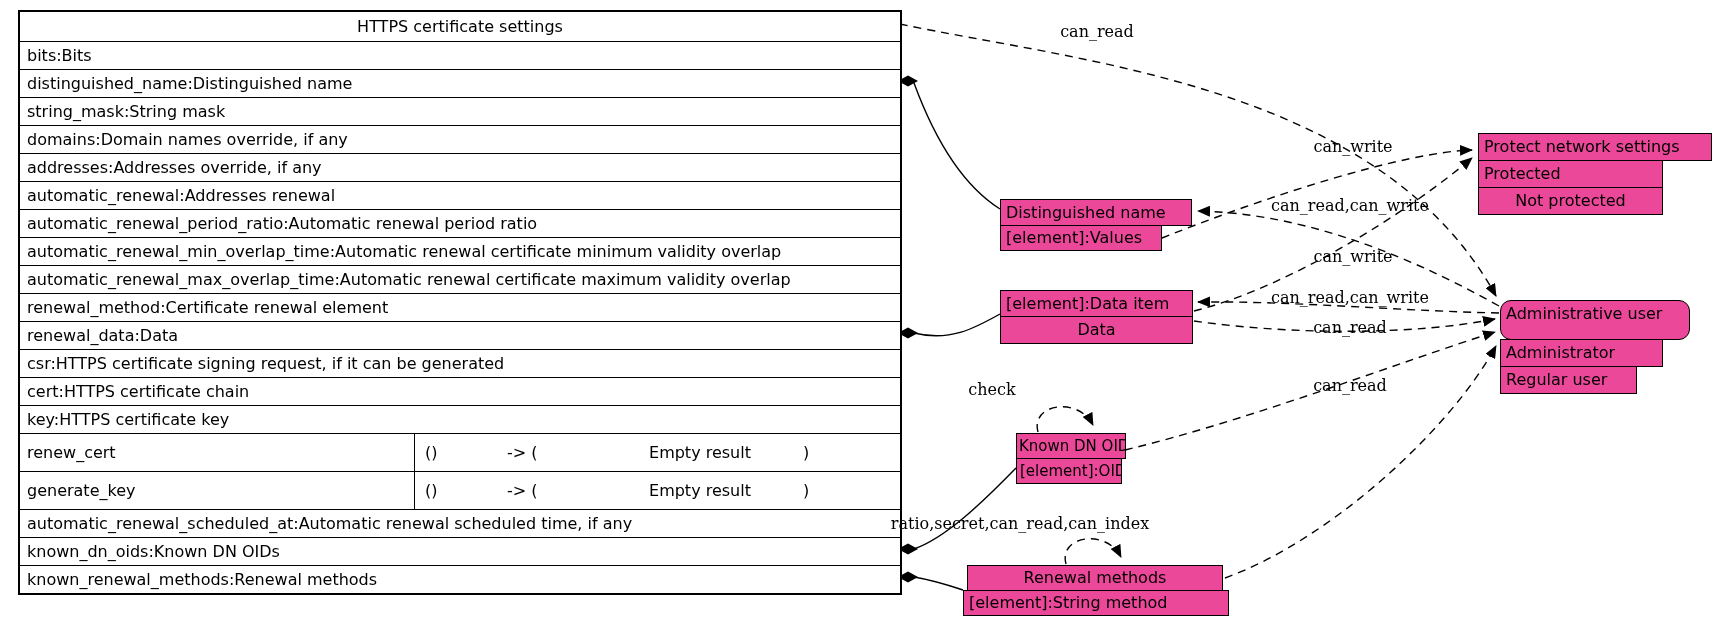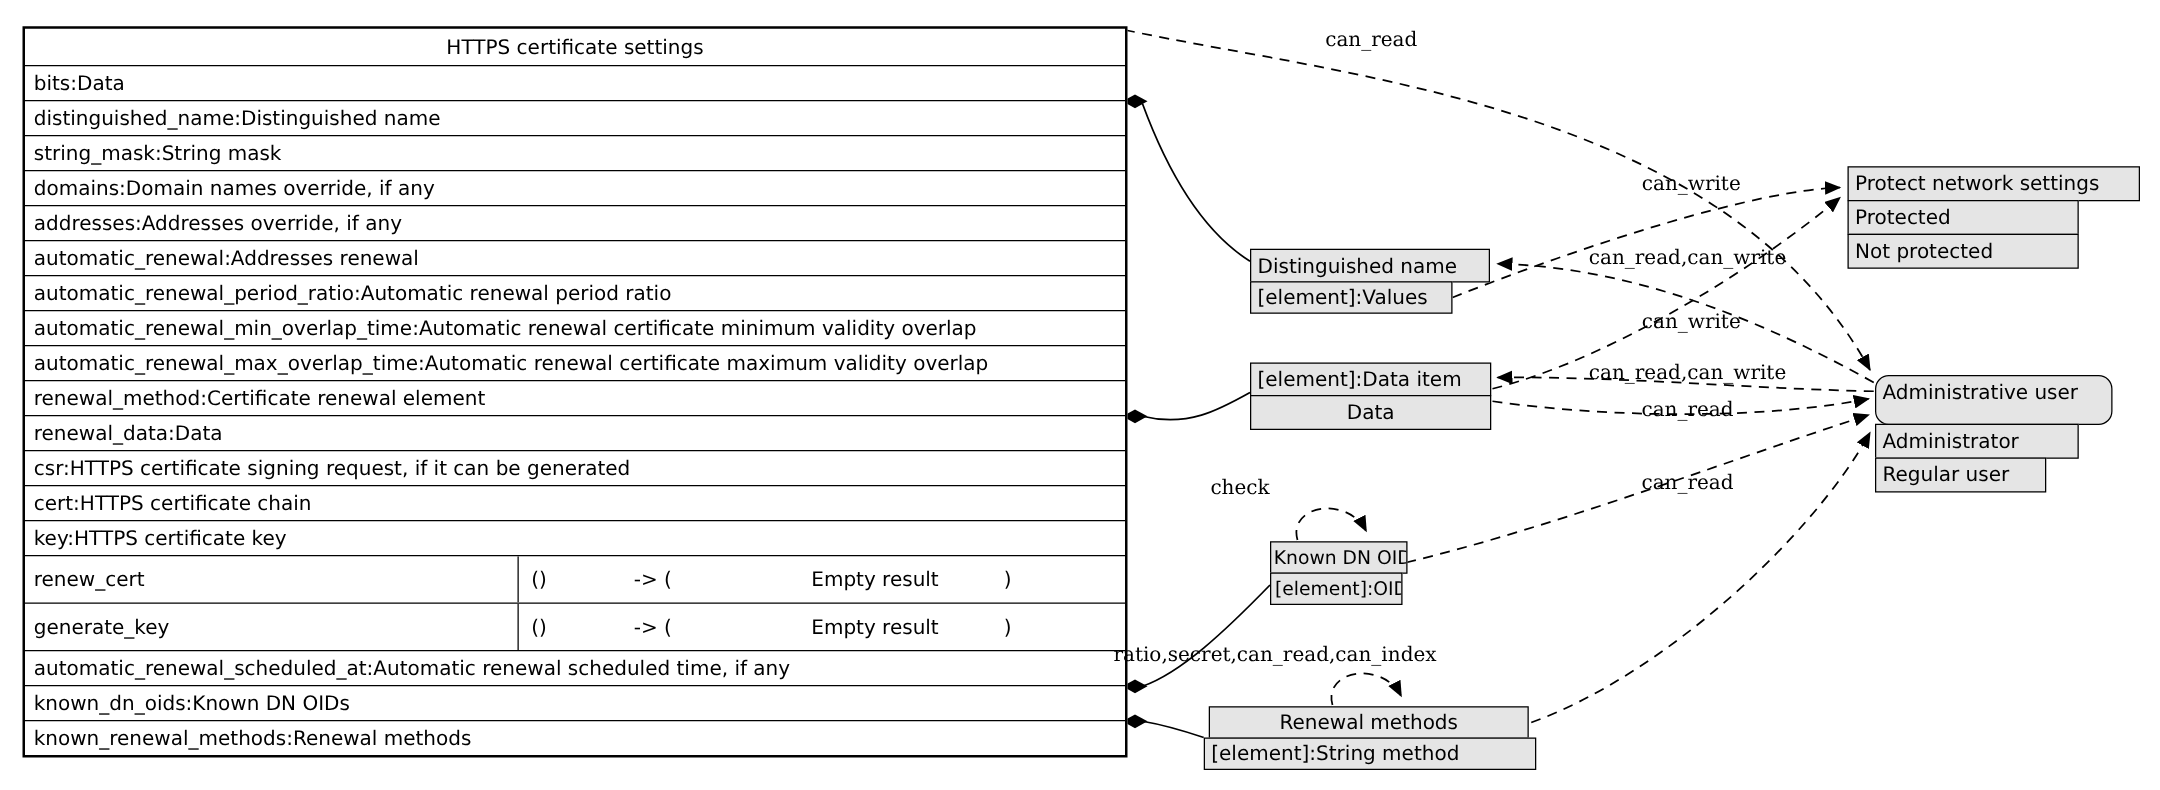--- a/index.html
+++ b/index.html
@@ -1,36 +1,36 @@
 <!DOCTYPE html>
 <html><head>
 <meta charset="utf-8">
 <style>
   html,body{margin:0;padding:0;background:#ffffff;}
   #canvas{position:relative;width:1728px;height:632px;background:#ffffff;
           font-family:"DejaVu Sans",sans-serif;font-size:16px;color:#000;overflow:hidden;}
   svg.edges{position:absolute;left:0;top:0;}
 
   
-  .maintable{position:absolute;left:18px;top:21px;width:880px;background:#fff;
+  .maintable{position:absolute;left:18px;top:10px;width:880px;background:#fff;
              border:2px solid #000;box-sizing:content-box;}
   .trow{box-sizing:border-box;height:28px;line-height:27px;padding-left:7px;
         border-top:1px solid #000;white-space:nowrap;overflow:hidden;}
   .trow.title{height:29px;line-height:29px;border-top:none;padding-left:0;text-align:center;}
   .trow.method{height:38px;line-height:37px;display:flex;padding-left:0;}
   .mname{width:395px;border-right:1px solid #000;padding-left:7px;box-sizing:border-box;}
   .msig{position:relative;flex:1;}
   .msig .p{position:absolute;left:10px;}
   .msig .a{position:absolute;left:92px;}
   .msig .r{position:absolute;left:180px;width:210px;text-align:center;}
   .msig .c{position:absolute;left:388px;}
 
   
   .gbox{position:absolute;}
-  .gbox .row{box-sizing:border-box;border:1px solid #000;background:#e5e5e5;
+  .gbox .row{box-sizing:border-box;border:1px solid #000;background:#ec4899;
              padding:0 5px;white-space:nowrap;overflow:hidden;}
   .gbox .row + .row{margin-top:-1px;}
   .tc{text-align:center;}
 
   
   .elabel{position:absolute;transform:translateX(-50%);white-space:nowrap;
           font-family:"DejaVu Serif",serif;font-size:16px;line-height:20px;text-align:center;}
 </style>
 </head>
 <body>
@@ -67,21 +67,21 @@
     <g fill="#000" stroke="none">
       <polygon points="898,81 908,75.5 918,81 908,86.5"></polygon>
       <polygon points="898,333 908,327.5 918,333 908,338.5"></polygon>
       <polygon points="898,549 908,543.5 918,549 908,554.5"></polygon>
       <polygon points="898,577 908,571.5 918,577 908,582.5"></polygon>
     </g>
   </svg>
 
   <div class="maintable">
     <div class="trow title">HTTPS certificate settings</div>
-    <div class="trow">bits:Data</div>
+    <div class="trow">bits:Bits</div>
     <div class="trow">distinguished_name:Distinguished name</div>
     <div class="trow">string_mask:String mask</div>
     <div class="trow">domains:Domain names override, if any</div>
     <div class="trow">addresses:Addresses override, if any</div>
     <div class="trow">automatic_renewal:Addresses renewal</div>
     <div class="trow">automatic_renewal_period_ratio:Automatic renewal period ratio</div>
     <div class="trow">automatic_renewal_min_overlap_time:Automatic renewal certificate minimum validity overlap</div>
     <div class="trow">automatic_renewal_max_overlap_time:Automatic renewal certificate maximum validity overlap</div>
     <div class="trow">renewal_method:Certificate renewal element</div>
     <div class="trow">renewal_data:Data</div>
@@ -129,21 +129,21 @@
   </div>
 
   <div class="gbox" style="left:963px;top:565px;">
     <div class="row tc" style="width:256px;height:26px;line-height:24px;margin-left:4px;">Renewal methods</div>
     <div class="row" style="width:266px;height:26px;line-height:24px;">[element]:String method</div>
   </div>
 
   <div class="gbox" style="left:1478px;top:133px;">
     <div class="row" style="width:234px;height:28px;line-height:26px;">Protect network settings</div>
     <div class="row" style="width:185px;height:28px;line-height:26px;">Protected</div>
-    <div class="row" style="width:185px;height:28px;line-height:26px;">Not protected</div>
+    <div class="row" style="width:185px;height:28px;line-height:26px;text-align:center;">Not protected</div>
   </div>
 
   <div class="gbox" style="left:1500px;top:300px;">
     <div class="row" style="width:190px;height:40px;line-height:26px;border-radius:11px;">Administrative user</div>
     <div class="row" style="width:163px;height:28px;line-height:26px;">Administrator</div>
     <div class="row" style="width:137px;height:28px;line-height:26px;">Regular user</div>
   </div>
 
   <div class="elabel" style="left:1097px;top:22px;">can_read</div>
   <div class="elabel" style="left:1353px;top:137px;">can_write</div>

